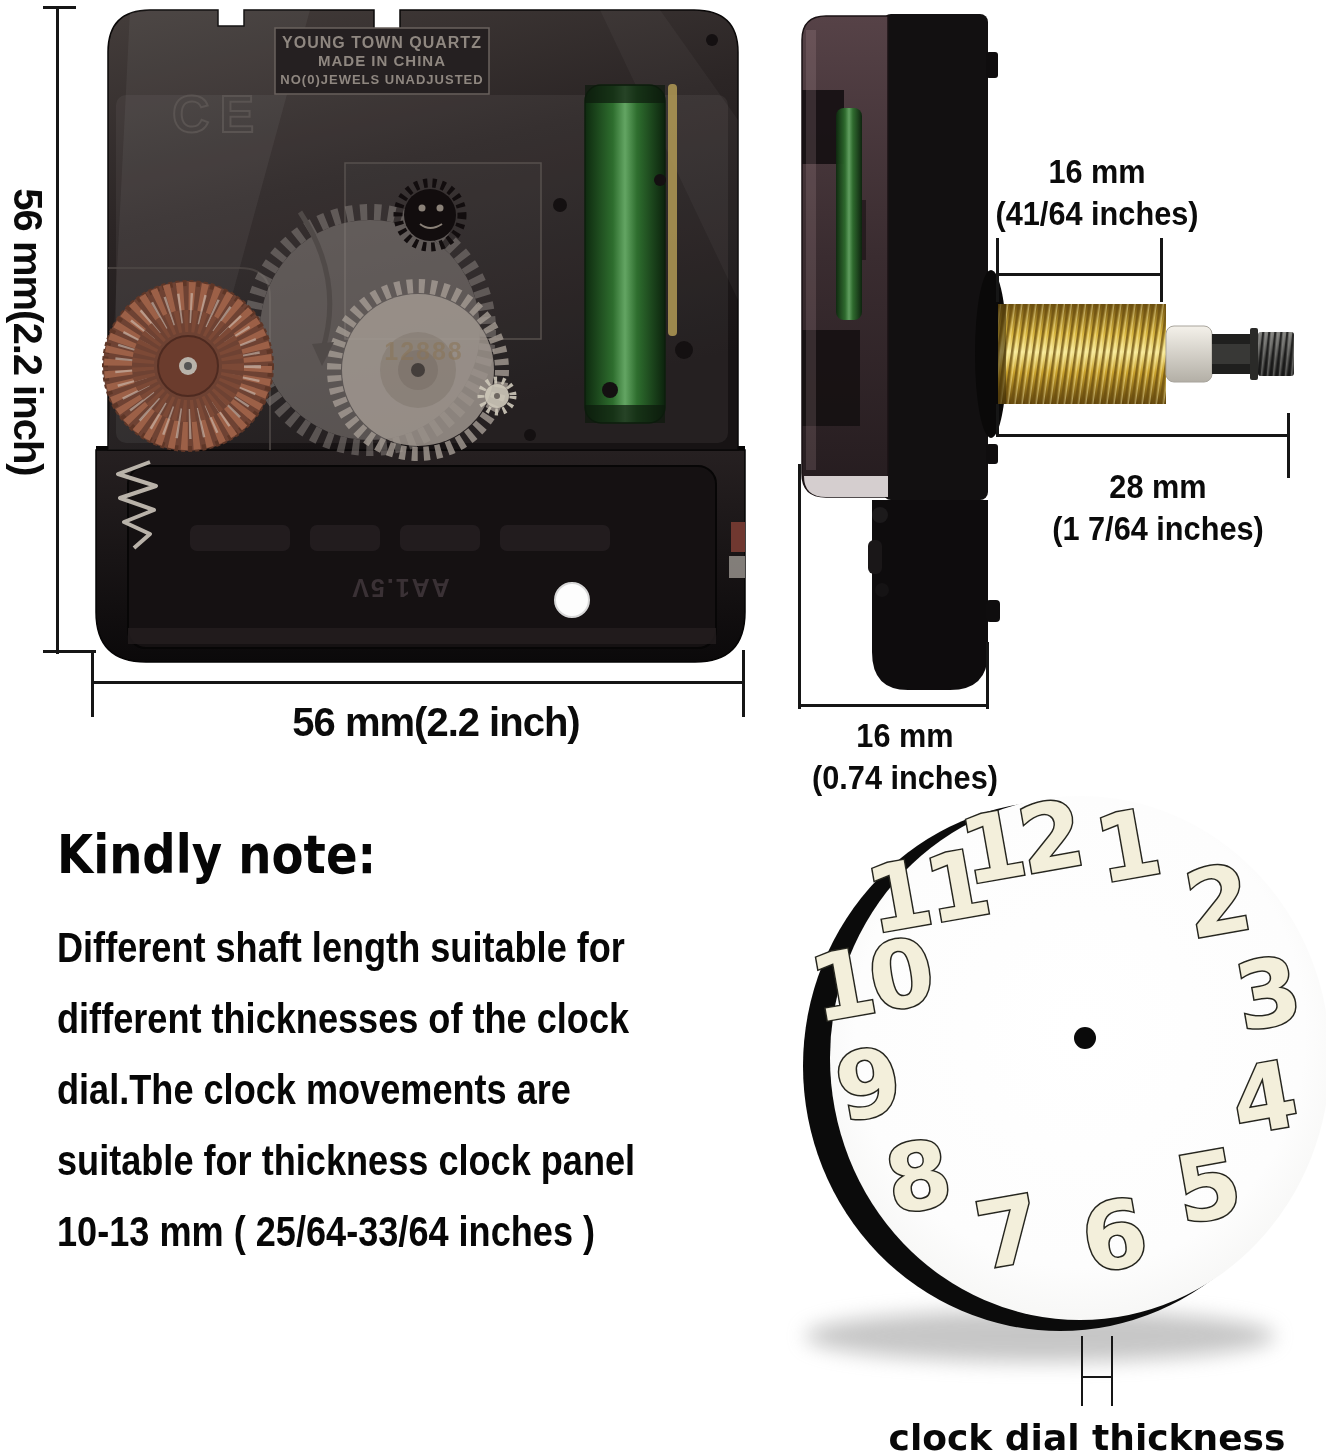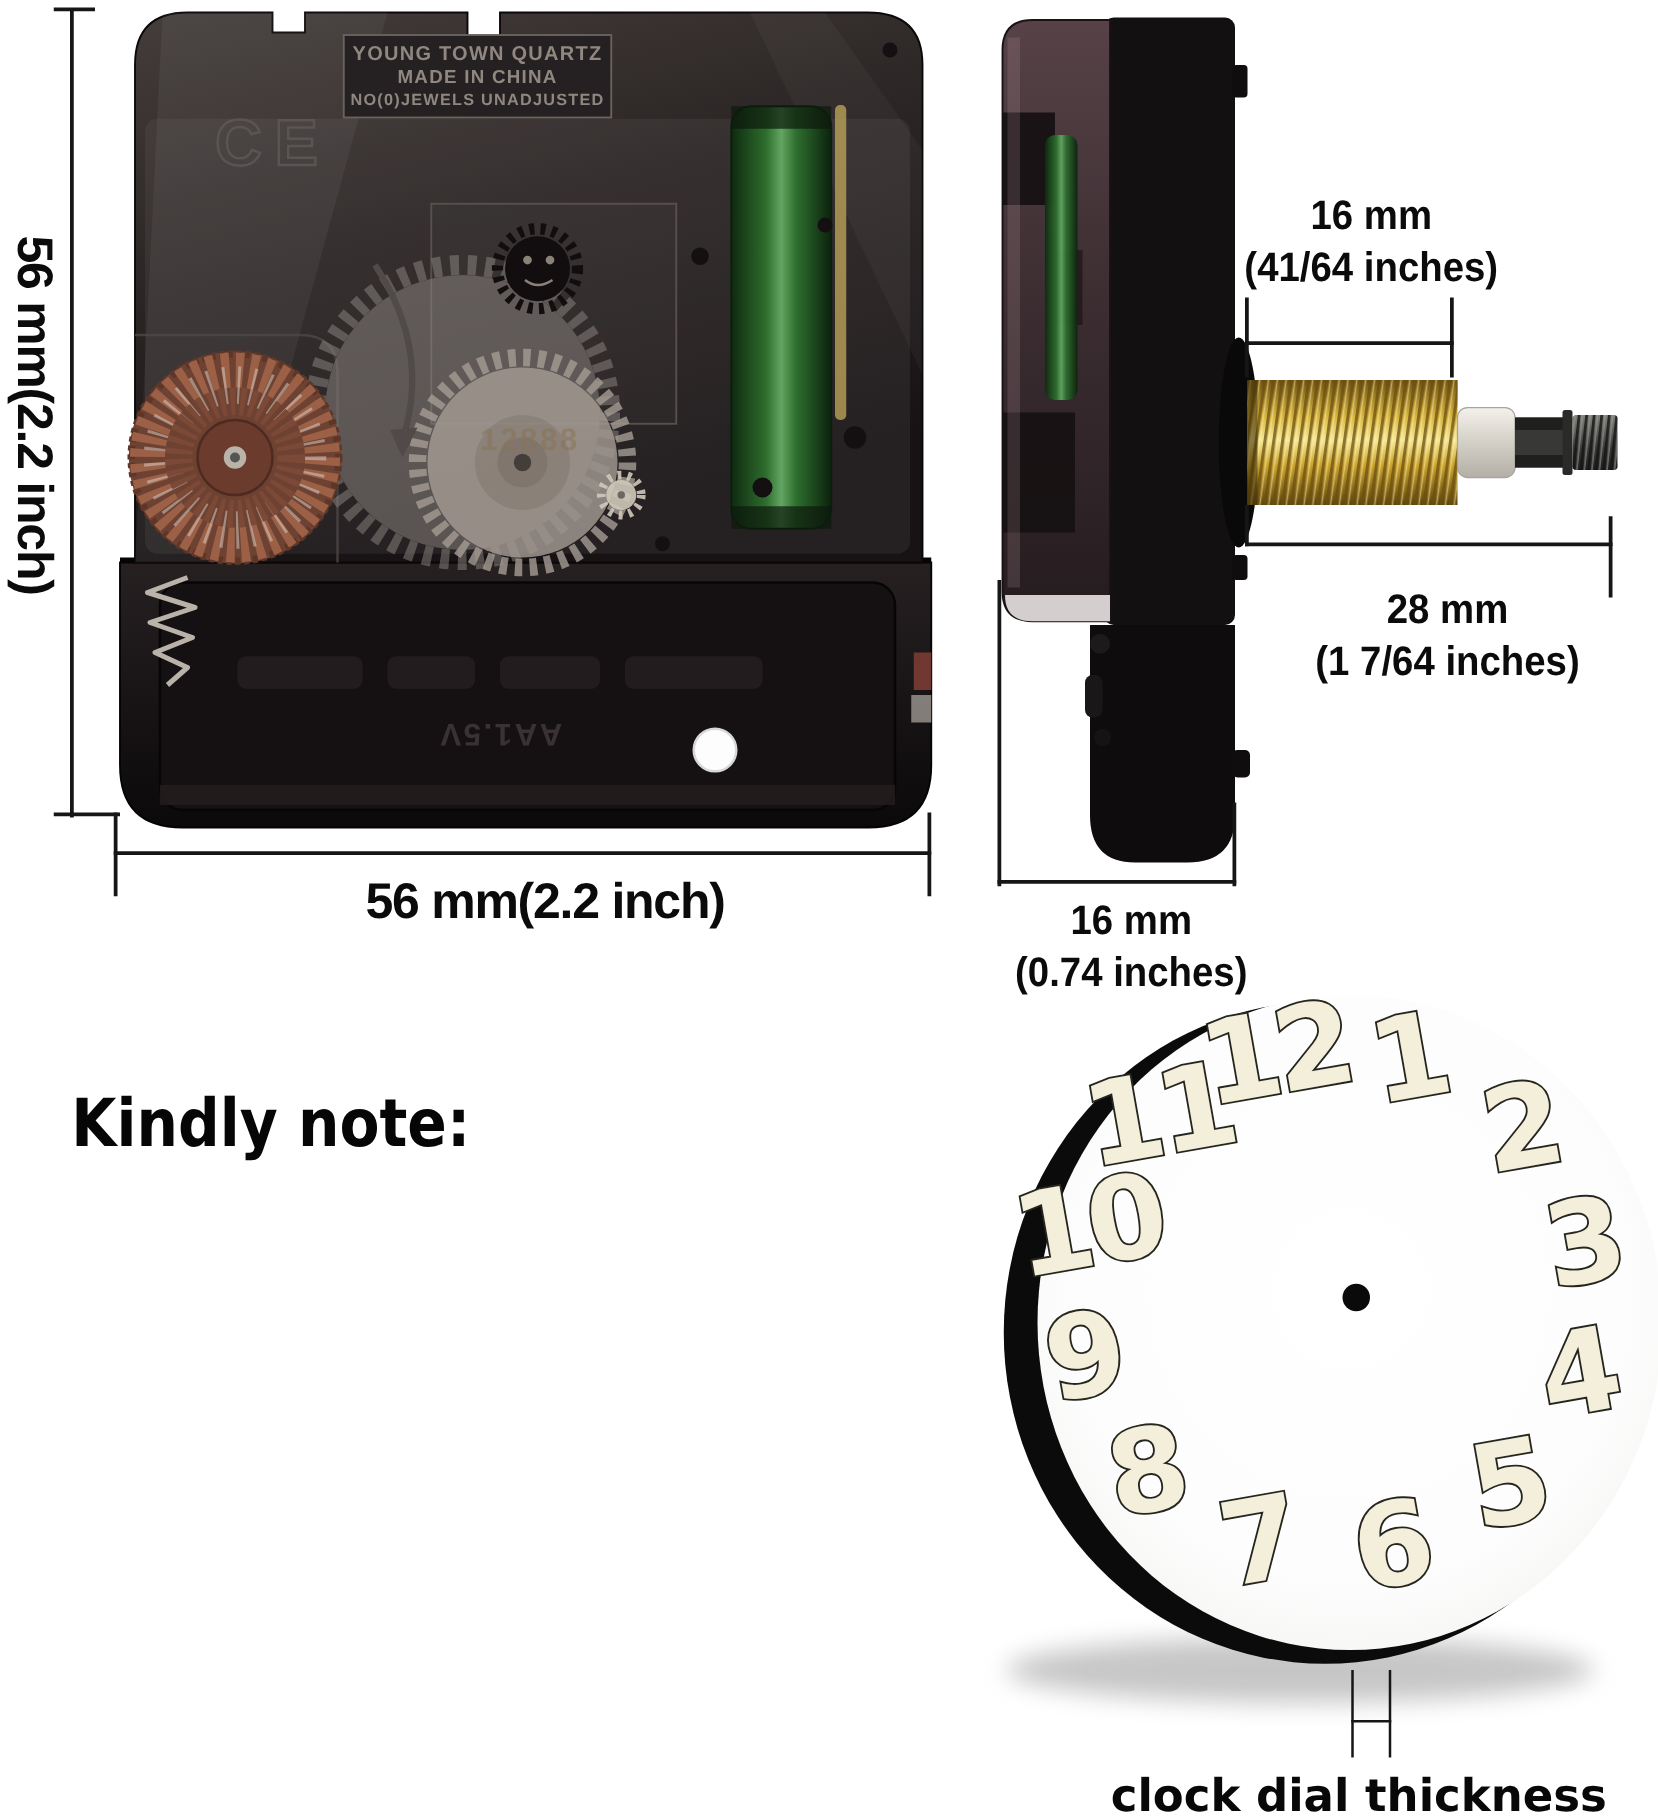--- a/index.html
+++ b/index.html
@@ -288,15 +288,22 @@
 <div class="dim-label sm" style="left:905px;top:757px">
   <div>16 mm</div>
   <div>(0.74 inches)</div>
 </div>
 
 <div class="dl" style="left:1081px;top:1336px;width:2px;height:70px"></div>
 <div class="dl" style="left:1111px;top:1336px;width:2px;height:70px"></div>
 <div class="dl" style="left:1081px;top:1376px;width:32px;height:2px"></div>
 <div class="dial-thickness-label" style="left:1087px;top:1437px">clock dial thickness</div>
 
-<div class="abs" style="left:57px;top:869px;width:620px">
+<div class="abs" style="left:57px;top:824px;width:620px">
   <div class="note-heading">Kindly note:</div>
+  <div class="note-lines">
+    <div class="note-line">Different shaft length suitable for</div>
+    <div class="note-line">different thicknesses of the clock</div>
+    <div class="note-line">dial.The clock movements are</div>
+    <div class="note-line">suitable for thickness clock panel</div>
+    <div class="note-line">10-13 mm ( 25/64-33/64 inches )</div>
+  </div>
 </div>
 
 </body></html>

